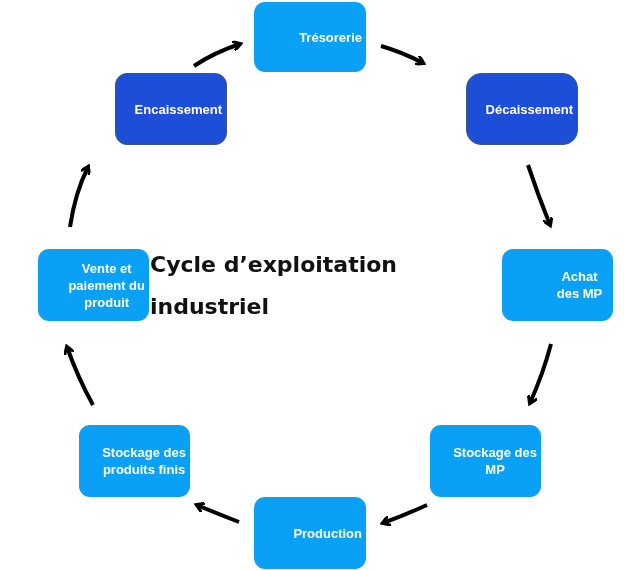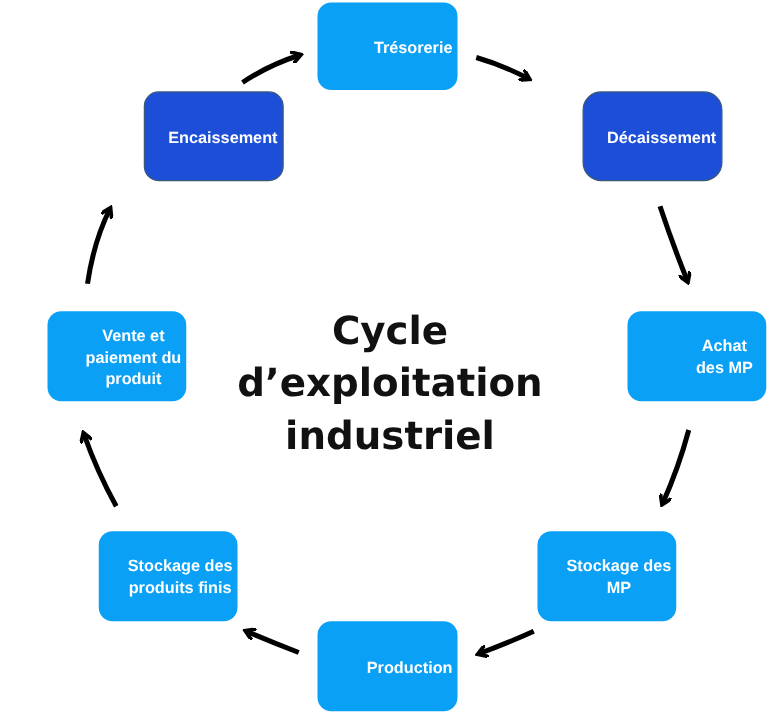--- a/index.html
+++ b/index.html
@@ -4,23 +4,23 @@
 <style>
   html, body { margin: 0; padding: 0; background: #ffffff; }
   body { width: 624px; height: 570px; position: relative; overflow: hidden;
          font-family: "Liberation Sans", "DejaVu Sans", sans-serif; }
   .node { position: absolute; display: flex; align-items: center; justify-content: flex-end;
           text-align: center; color: #ffffff; font-weight: bold; font-size: 13px; line-height: 17px;
           box-sizing: border-box; padding: 4px; }
   .node.blue { background: #0aa0f6; border-radius: 11px; }
   .node.green { background: #1d4ed8; border: 1.5px solid #3c5a78; border-radius: 12px; margin-left: 36px; }
   .node span { white-space: pre-line; }
-  #title { position: absolute; left: 150px; top: 244px; width: 324px; text-align: center;
+  #title { position: absolute; left: 150px; top: 244px; width: 324px; text-align: left;
            font-family: "DejaVu Sans", "Liberation Sans", sans-serif; font-weight: bold;
-           font-size: 31px; line-height: 42px; color: #111; }
+           font-size: 22px; line-height: 42px; color: #111; }
   svg#arrows { position: absolute; left: 0; top: 0; }
 </style>
 </head>
 <body>
 
 <svg id="arrows" width="624" height="570" viewBox="0 0 624 570">
   <defs>
     <marker id="ah" markerWidth="10" markerHeight="10" refX="7" refY="5" orient="auto" markerUnits="userSpaceOnUse">
       <path d="M0,0 L8,5 L0,10" fill="none" stroke="#000" stroke-width="3" stroke-linejoin="miter"></path>
     </marker>

